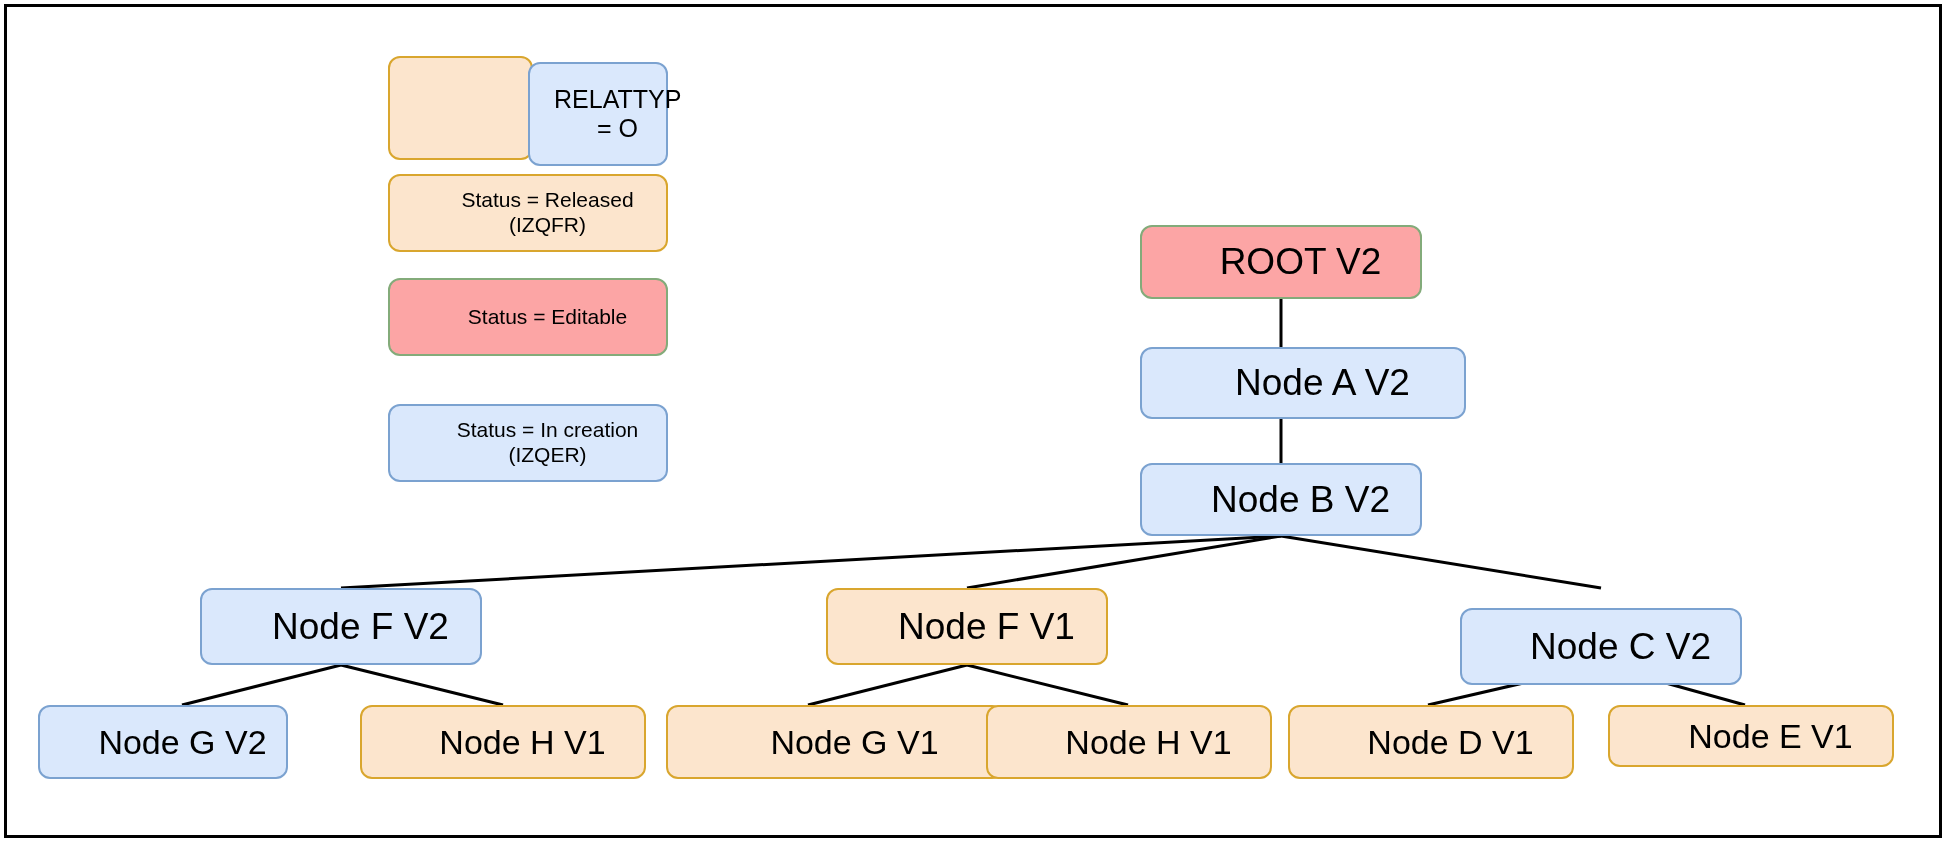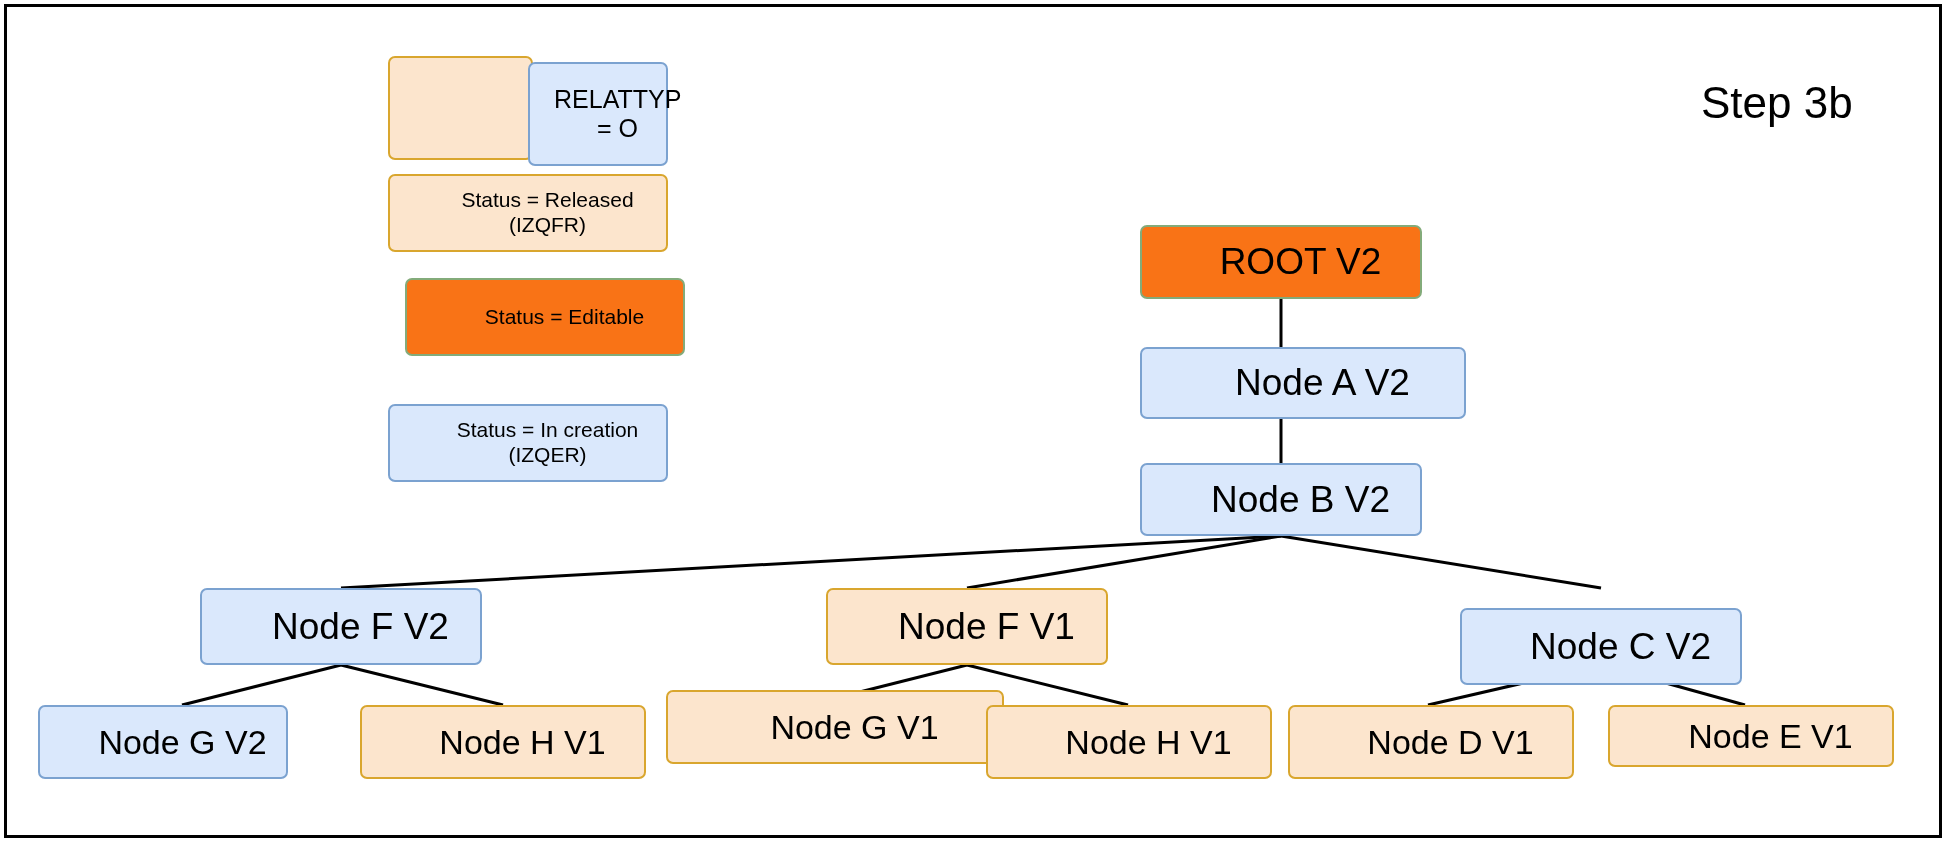--- a/index.html
+++ b/index.html
@@ -31,33 +31,33 @@
   #edges {
     position: absolute;
     left: 0;
     top: 0;
     width: 1946px;
     height: 842px;
   }
   .node {
     position: absolute;
     box-sizing: border-box;
-    border-radius: 7px;
+    border-radius: 12px;
     display: flex;
     align-items: center;
     justify-content: center;
     text-align: center;
     color: #000000;
     line-height: 1.18;
     white-space: pre-line;
     padding-left: 39px;
   }
   .fill-orange { background: #fce5cd; border: 2px solid #d9a62e; }
   .fill-blue   { background: #dae8fc; border: 2px solid #7ba2d0; }
-  .fill-green  { background: #f97316; border: 2px solid #83ab7a; }
+  .fill-green  { background: #fca5a5; border: 2px solid #83ab7a; }
 
   .legend-box { font-size: 21px; }
   .legend-box.big { font-size: 25px; }
   .tree-node { font-size: 37px; }
   .tree-node.small { font-size: 34px; }
 
   #step-title {
     position: absolute;
     font-size: 44px;
     color: #000000;
@@ -90,30 +90,29 @@
   </div>
   <div class="node fill-blue legend-box big" style="left:528px; top:62px; width:140px; height:104px;">
     <span>RELATTYP = O</span>
   </div>
 
   <div class="node fill-orange legend-box" style="left:388px; top:174px; width:280px; height:78px;">
     <span>Status = Released
 (IZQFR)</span>
   </div>
 
-  <div class="node fill-green legend-box" style="left:388px; top:278px; width:280px; height:78px;margin-left:17px;">
+  <div class="node fill-green legend-box" style="left:388px; top:278px; width:280px; height:78px;">
     <span>Status = Editable</span>
   </div>
 
   <div class="node fill-blue legend-box" style="left:388px; top:404px; width:280px; height:78px;">
     <span>Status = In creation
 (IZQER)</span>
   </div>
 
-  <div id="step-title" style="left:1701px; top:78px;">Step 3b</div>
 
   <div class="node fill-green tree-node" style="left:1140px; top:225px; width:282px; height:74px;">
     <span>ROOT V2</span>
   </div>
 
   <div class="node fill-blue tree-node" style="left:1140px; top:347px; width:326px; height:72px;">
     <span>Node A V2</span>
   </div>
 
   <div class="node fill-blue tree-node" style="left:1140px; top:463px; width:282px; height:73px;">
@@ -133,21 +132,21 @@
   </div>
 
   <div class="node fill-blue tree-node small" style="left:38px; top:705px; width:250px; height:74px;">
     <span>Node G V2</span>
   </div>
 
   <div class="node fill-orange tree-node small" style="left:360px; top:705px; width:286px; height:74px;">
     <span>Node H V1</span>
   </div>
 
-  <div class="node fill-orange tree-node small" style="left:666px; top:690px; width:338px; height:74px;">
+  <div class="node fill-orange tree-node small" style="left:666px; top:705px; width:338px; height:74px;">
     <span>Node G V1</span>
   </div>
 
   <div class="node fill-orange tree-node small" style="left:986px; top:705px; width:286px; height:74px;">
     <span>Node H V1</span>
   </div>
 
   <div class="node fill-orange tree-node small" style="left:1288px; top:705px; width:286px; height:74px;text-align:center;">
     <span>Node D V1</span>
   </div>

